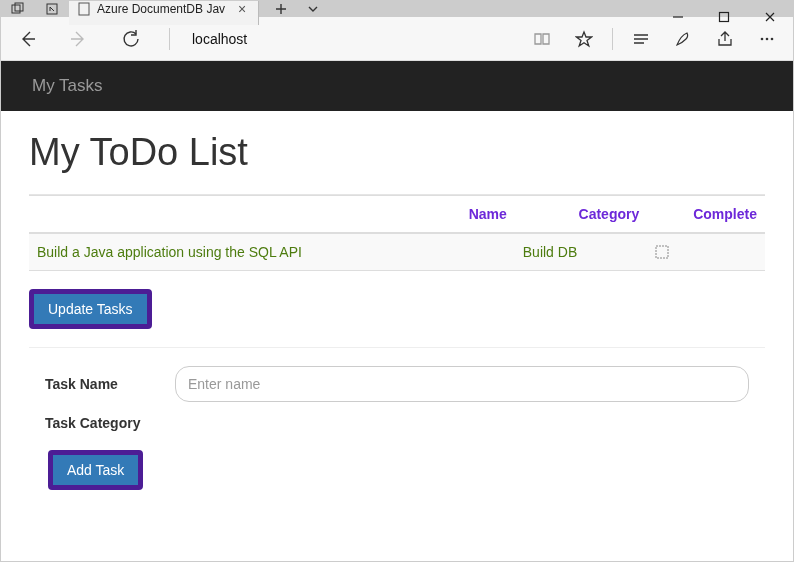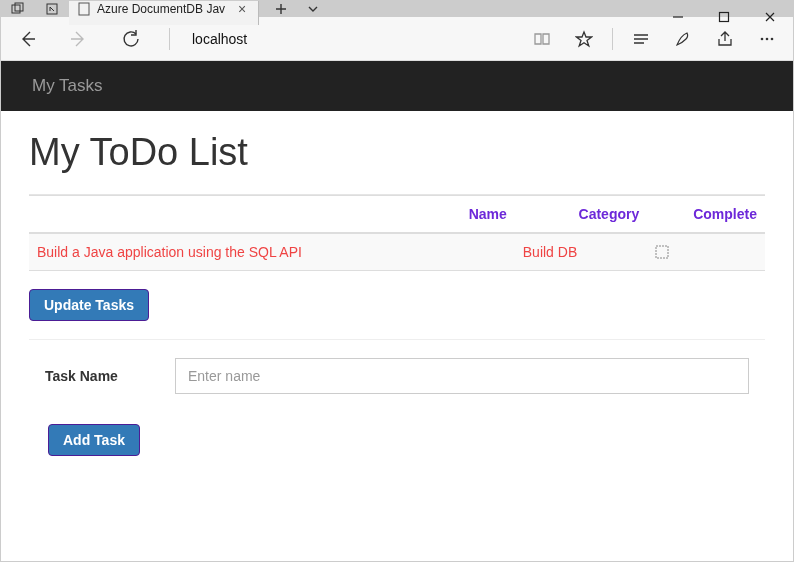--- a/index.html
+++ b/index.html
@@ -122,58 +122,57 @@
     font-size:14px;
     font-weight:700;
     color:#6d28d9;
     padding: 10px 8px;
     border-top:1px solid #ddd;
     border-bottom:2px solid #ddd;
     background:#fff;
   }
   table.todo td {
     font-size:14px;
-    color:#ef4444;
+    color:#4d7c0f;
     padding: 10px 8px;
     border-bottom:1px solid #ddd;
     background:#f9f9f9;
   }
   .col-name{ width:66%; }
   .col-cat{ width:18%; }
   .col-comp{ width:16%; }
   .btn {
     display:inline-block;
     background:#337ab7;
     color:#fff;
     font-size:14px;
     padding:7px 14px;
-    border:1px solid #4c1d95;
+    border:5px solid #4c1d95;
     border-radius:4px;
     cursor:pointer;
-    font-weight:bold;
   }
   .btn-row { margin: 18px 0; }
   .form-row {
     display:flex;
     align-items:center;
     margin: 12px 16px;
     gap: 20px;
   }
   .form-label {
     width: 110px;
     font-size:14px;
     font-weight:700;
     color:#333;
     line-height:1.3;
   }
   .form-input {
     flex:1;
     height:36px;
     border:1px solid #ccc;
-    border-radius:0;
+    border-radius:14px;
     padding:0 12px;
     font-size:14px;
     color:#a21caf;
   }
   .form-input::placeholder { color:#999; }
   .checkbox-cell svg { display:block; }
   .form-hr { border:none; border-top:1px solid #eee; margin:18px 0; }
 </style>
 </head>
 <body>
@@ -324,18 +323,19 @@
   </div>
 
   <hr class="form-hr">
 
   <div class="form-row">
     <div class="form-label">Task Name</div>
     <input class="form-input" type="text" placeholder="Enter name" style="">
   </div>
 
   <div class="form-row" style="align-items:flex-start;">
+    <div class="form-label">Task Category</div>
   </div>
 
   <div class="btn-row" style="padding-left:19px;">
     <span class="btn">Add Task</span>
   </div>
 </div>
 
 </body></html>

